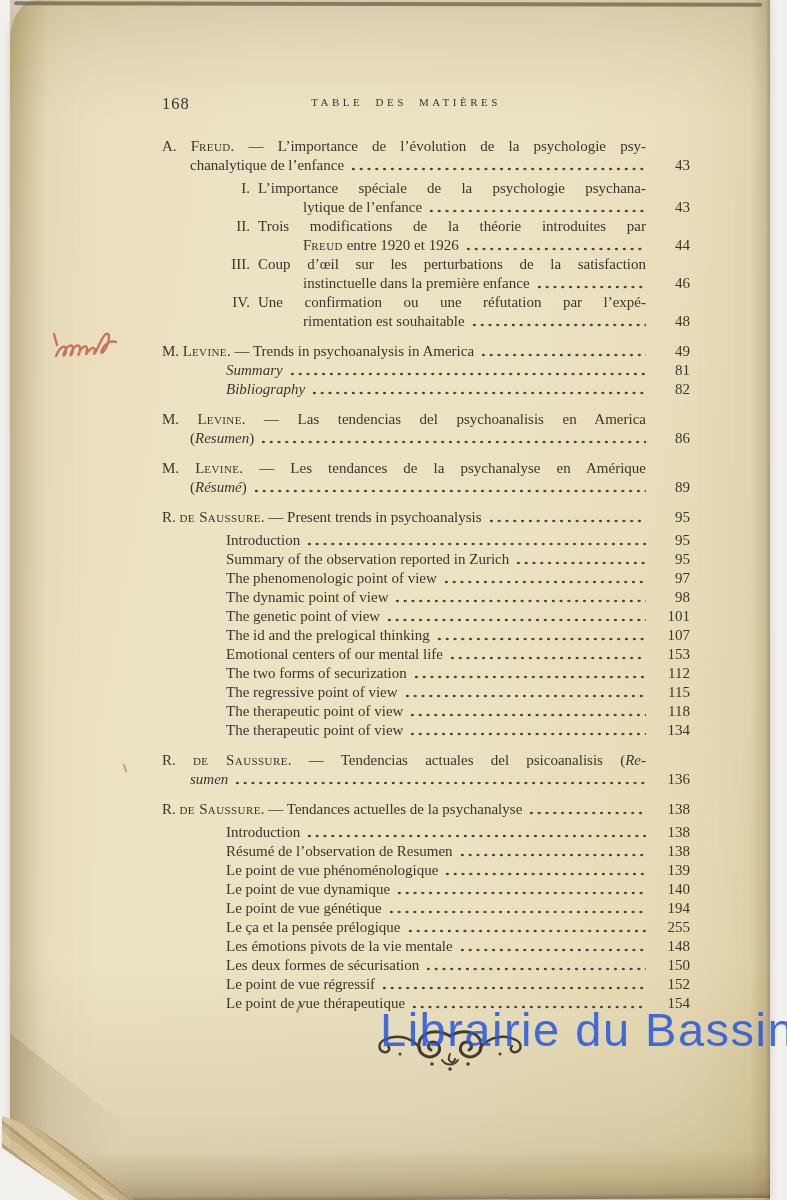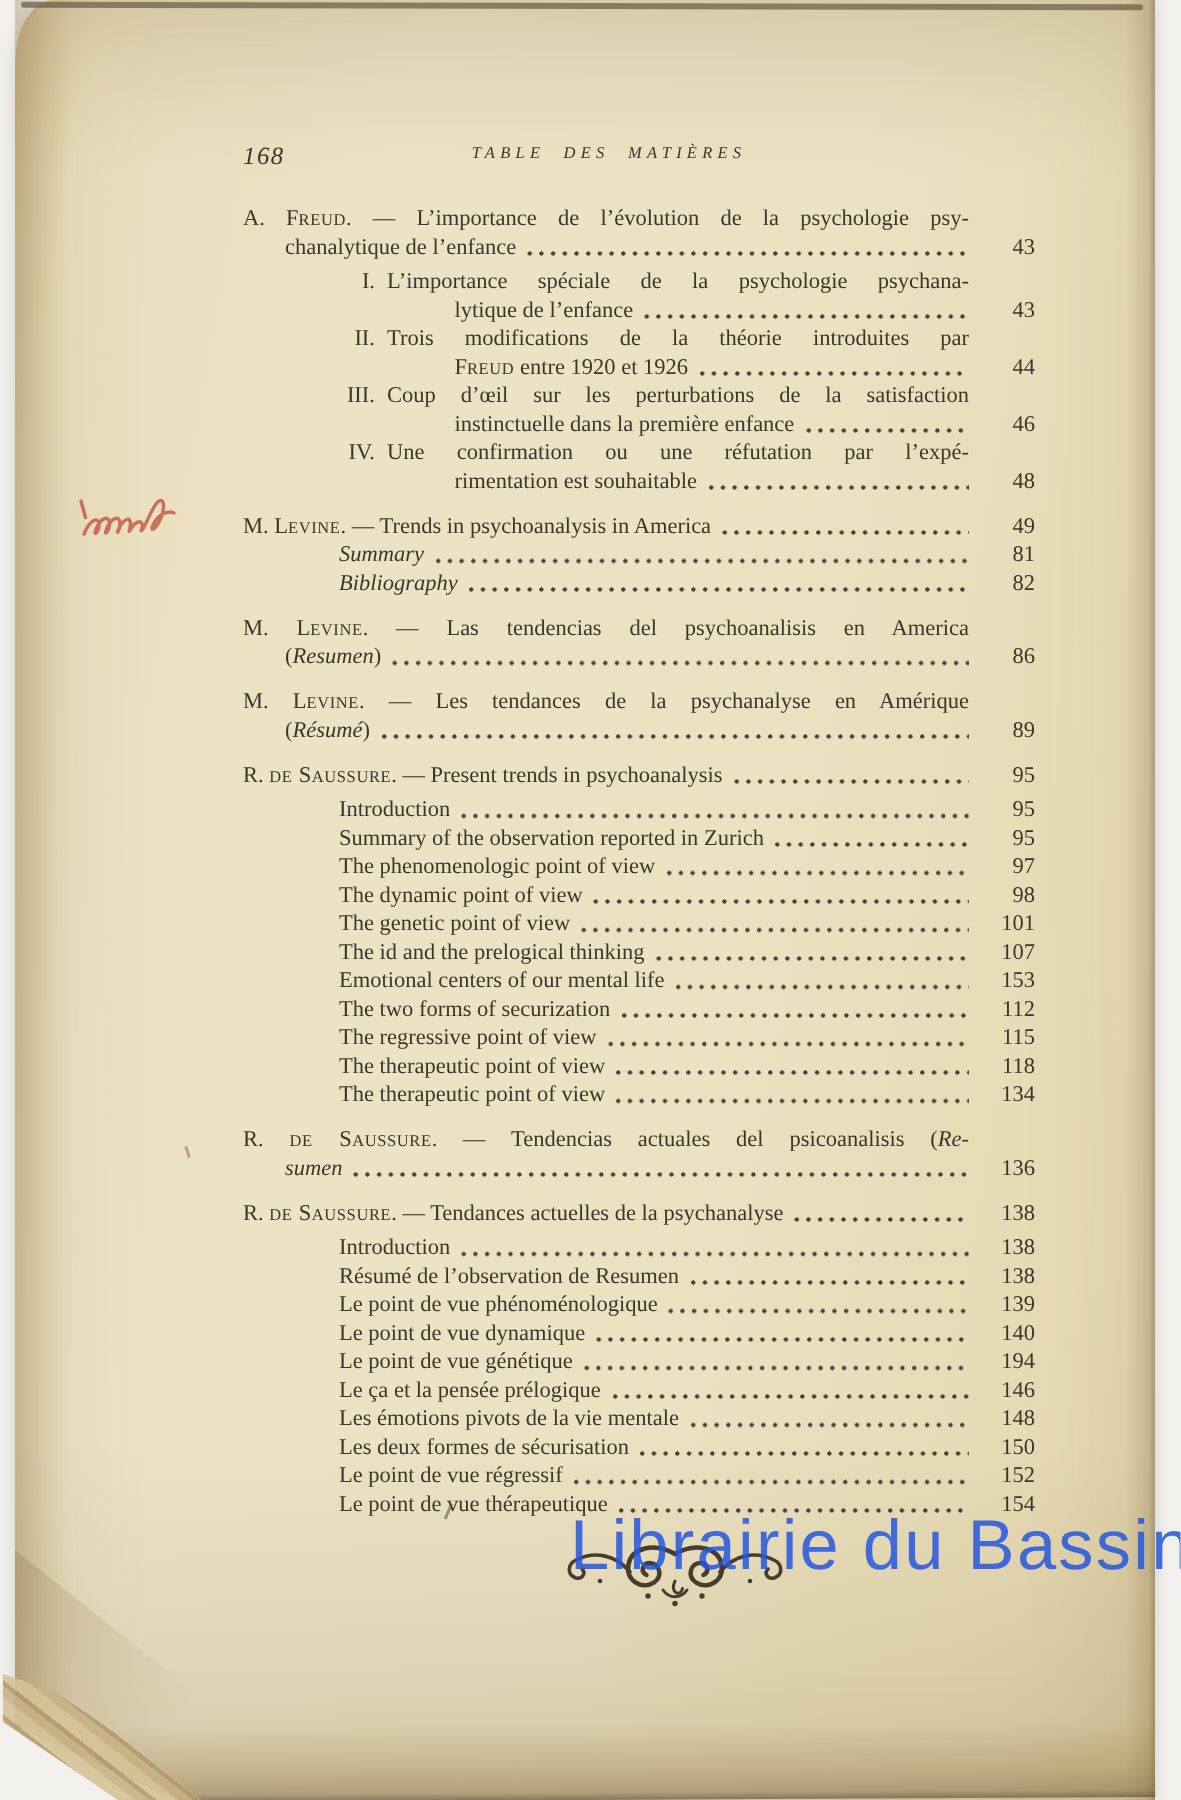--- a/index.html
+++ b/index.html
@@ -26,21 +26,21 @@
   .corner-crease{position:absolute;left:10px;top:1015px;width:210px;height:185px;
     background:linear-gradient(125deg,rgba(120,90,45,.22),rgba(0,0,0,0) 60%);
     clip-path:polygon(0 10%,100% 100%,0 100%);}
   .white-wedge{position:absolute;left:0;top:1146px;width:118px;height:54px;background:#f1f0ec;
     clip-path:polygon(0 0,100% 100%,0 100%);}
   .wrinkle{position:absolute;left:2px;top:1116px;width:132px;height:84px;
     background:repeating-linear-gradient(38deg,#c9b184 0 6px,#b39a6d 6px 9px,#d6c298 9px 18px);
     clip-path:polygon(0 0,26% 14%,58% 48%,100% 100%,58% 100%,0 38%);opacity:.9;}
 
   
-  .header-row{position:absolute;left:162px;top:94px;width:528px;height:22px;color:#3b362c;font-style:italic;}
+  .header-row{position:absolute;left:162px;top:94px;width:528px;height:22px;color:#3b362c;}
   .pageno{position:absolute;left:0;top:0;font-size:16.5px;letter-spacing:1px;}
   .title{position:absolute;left:0;right:40px;top:2px;text-align:center;
     font-size:11px;letter-spacing:3.5px;word-spacing:6px;}
 
   
   .toc{position:absolute;left:162px;top:137px;width:528px;color:#3b362c;
     font-size:15px;line-height:19px;}
   .toc-line{display:flex;align-items:flex-end;}
   .rnum{flex:none;display:inline-block;width:88px;padding-right:8px;text-align:right;}
   .txt{flex:none;}
@@ -265,21 +265,21 @@
         <span class="pg">140</span>
       </div>
       <div class="toc-line ind-sub">
         <span class="txt"><span>Le point de vue génétique</span></span>
         <span class="dots"></span>
         <span class="pg">194</span>
       </div>
       <div class="toc-line ind-sub">
         <span class="txt"><span>Le ça et la pensée prélogique</span></span>
         <span class="dots"></span>
-        <span class="pg">146</span>
+        <span class="pg">255</span>
       </div>
       <div class="toc-line ind-sub">
         <span class="txt"><span>Les émotions pivots de la vie mentale</span></span>
         <span class="dots"></span>
         <span class="pg">148</span>
       </div>
       <div class="toc-line ind-sub">
         <span class="txt"><span>Les deux formes de sécurisation</span></span>
         <span class="dots"></span>
         <span class="pg">150</span>

